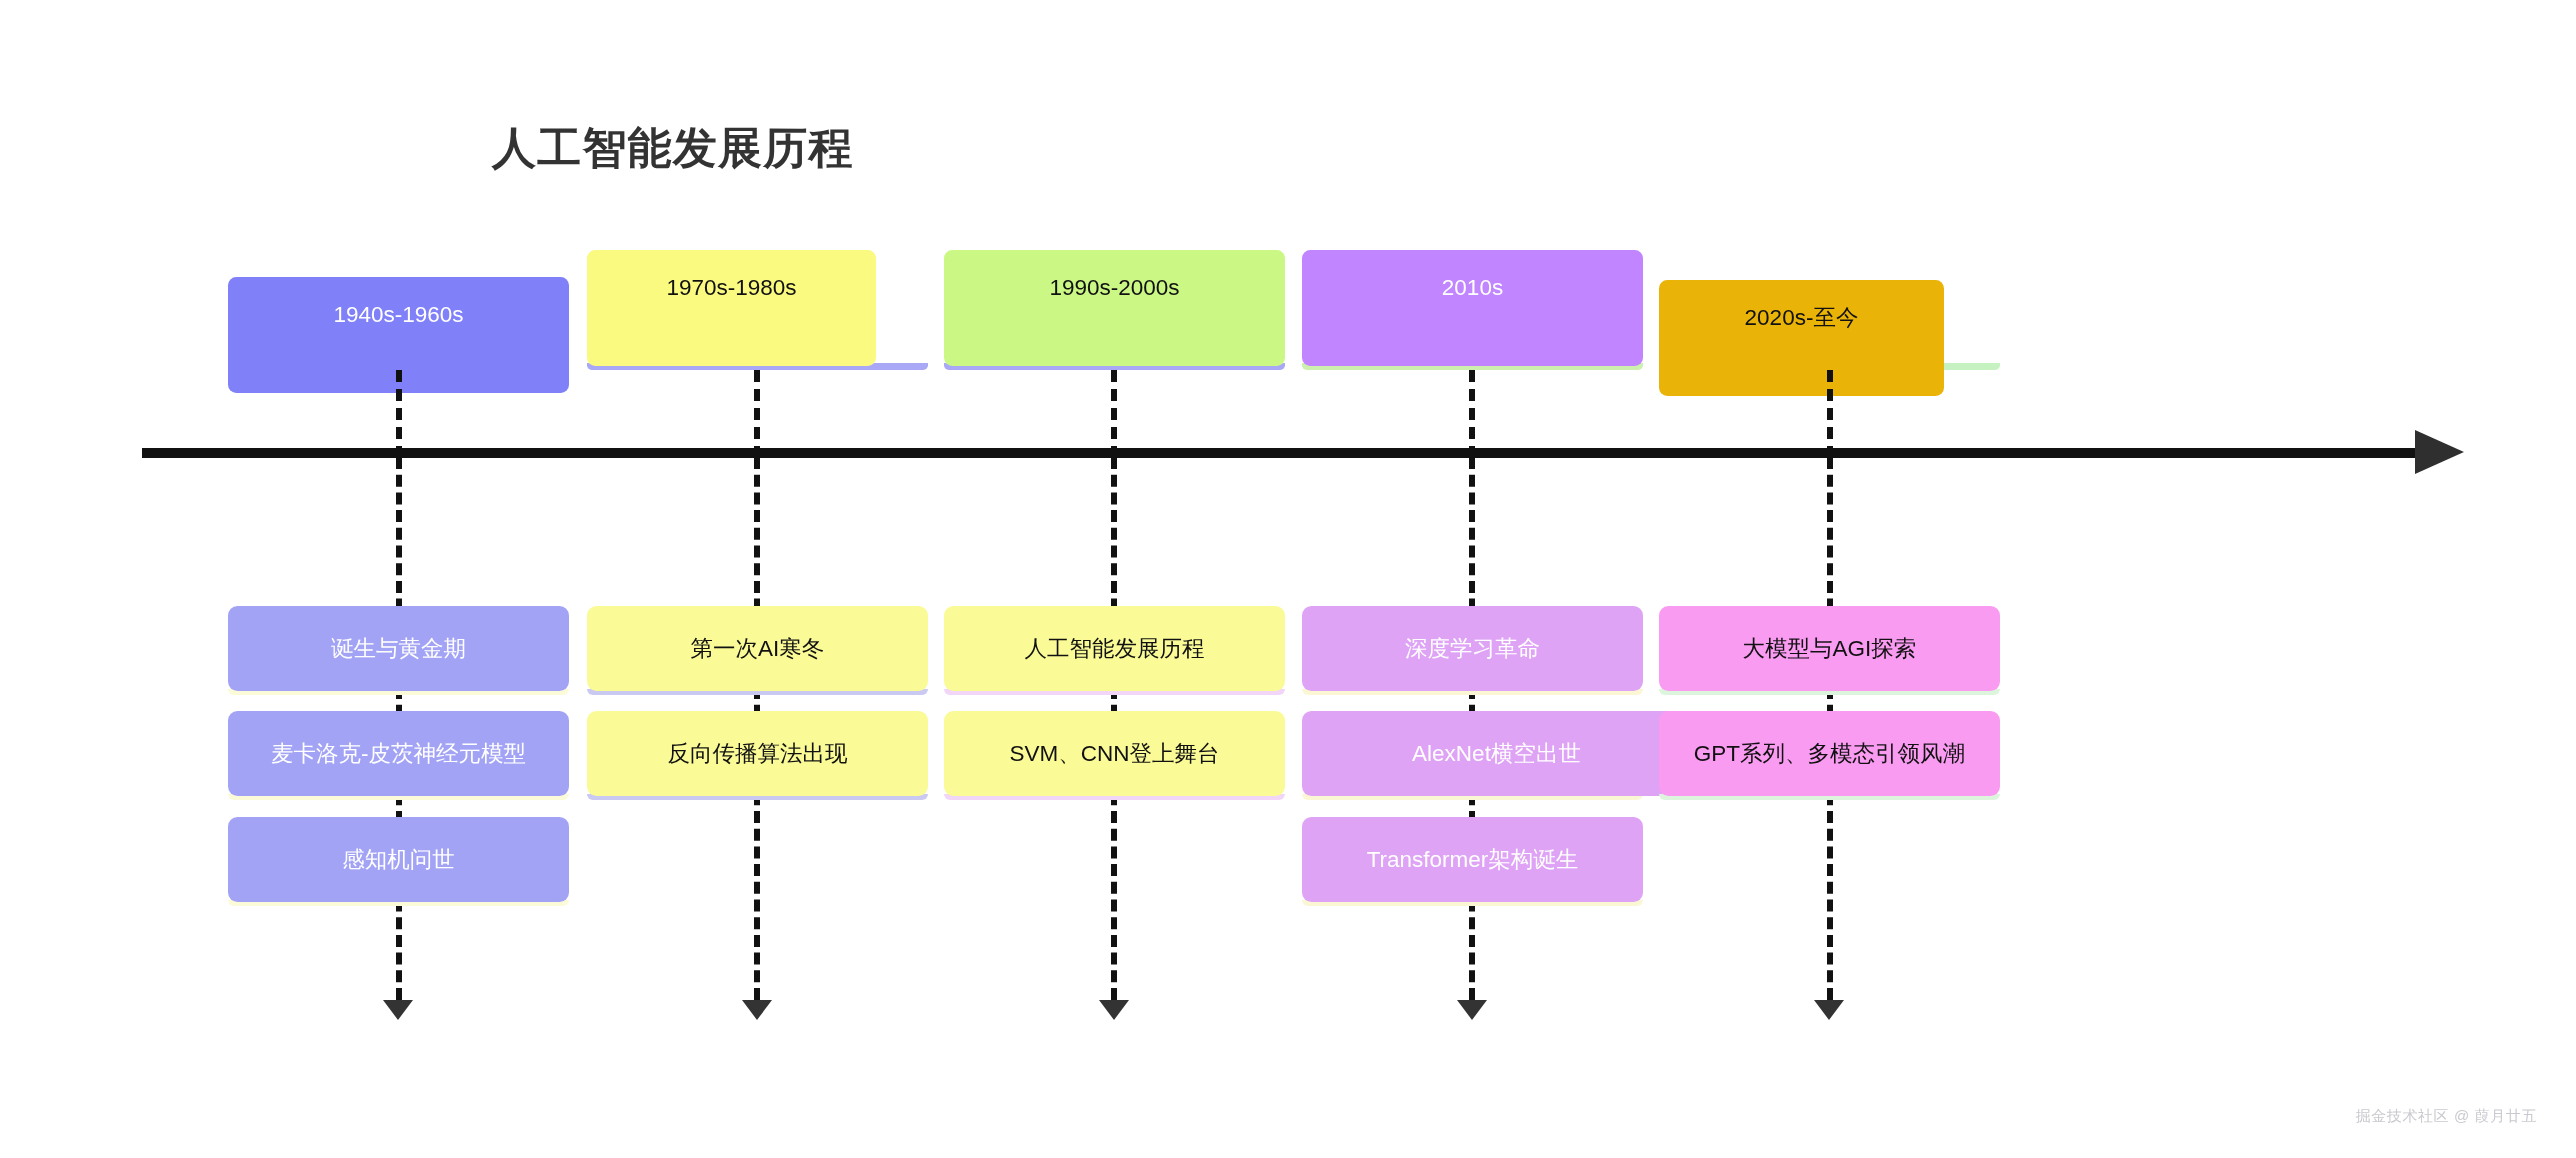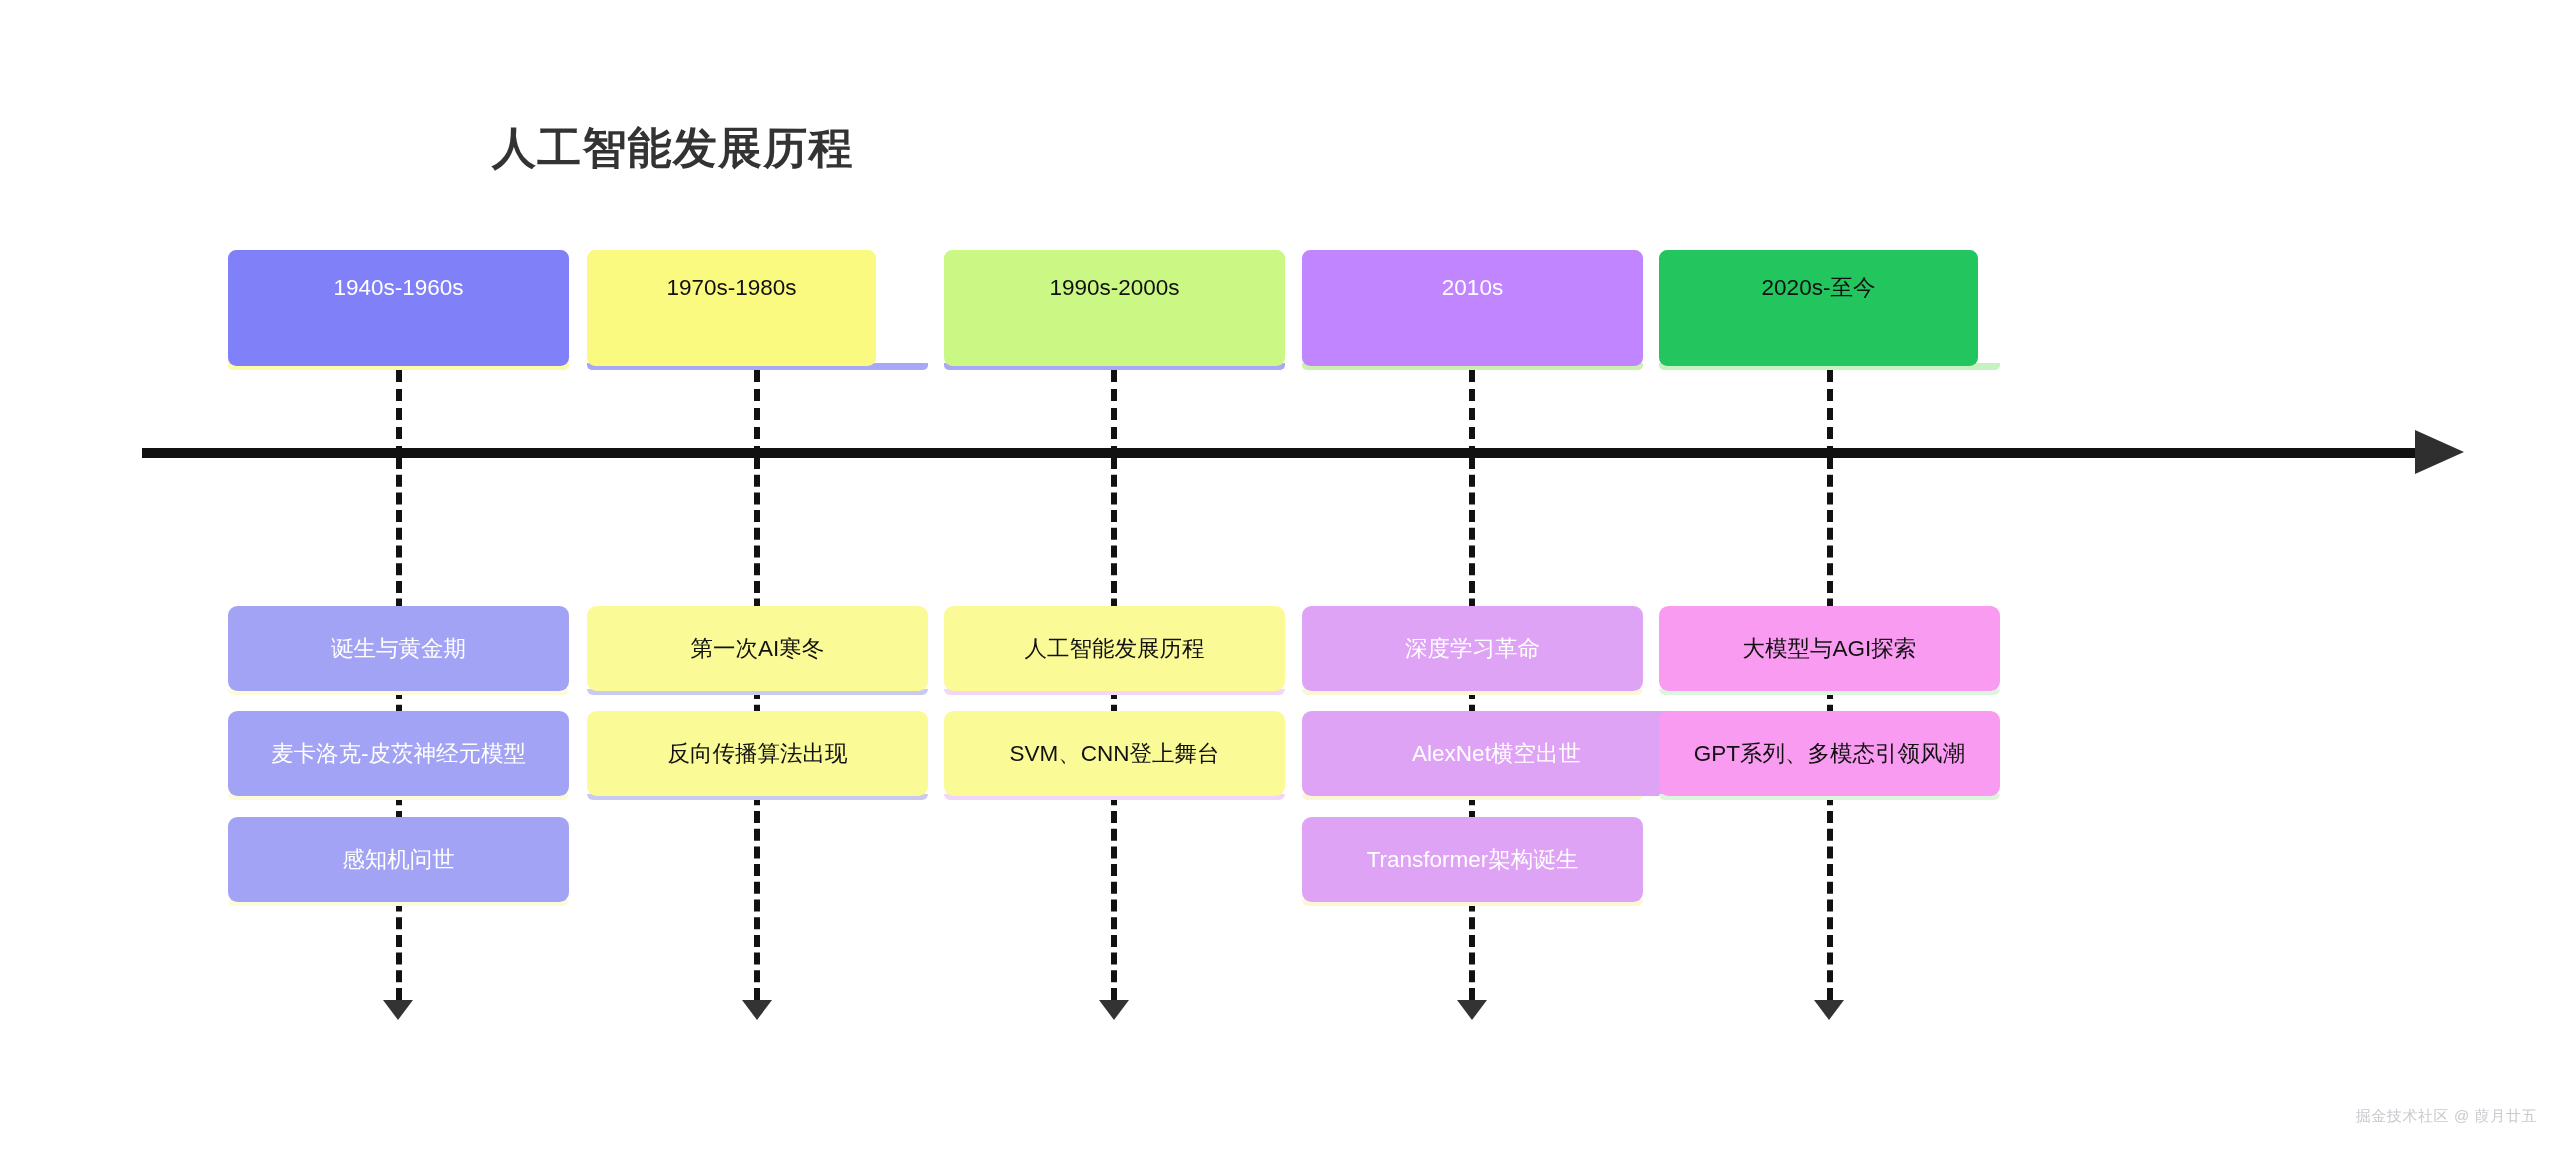--- a/index.html
+++ b/index.html
@@ -110,29 +110,29 @@
 
 <div class="canvas">
 
   <div class="page-title">人工智能发展历程</div>
 
   <div class="axis-line"></div>
   <div class="axis-arrow"></div>
 
   <div id="era-layer">
       <div class="era-shadow" style="left: 228px; width: 341px; background: rgb(251, 251, 168);"></div>
-      <div class="era-box" style="left: 228px; width: 341px; background: rgb(128, 128, 248); color: rgb(255, 255, 255);">1940s-1960s</div>
+      <div class="era-box" style="left: 228px; width: 341px; background: rgb(128, 128, 248); color: rgb(255, 255, 255); margin-top: 27px;">1940s-1960s</div>
       <div class="era-shadow" style="left: 587px; width: 341px; background: rgb(168, 168, 246);"></div>
       <div class="era-box" style="left: 587px; width: 289px; background: rgb(250, 250, 128); color: rgb(17, 17, 17);">1970s-1980s</div>
       <div class="era-shadow" style="left: 944px; width: 341px; background: rgb(168, 168, 246);"></div>
       <div class="era-box" style="left: 944px; width: 341px; background: rgb(203, 248, 132); color: rgb(17, 17, 17);">1990s-2000s</div>
       <div class="era-shadow" style="left: 1302px; width: 341px; background: rgb(205, 240, 174);"></div>
       <div class="era-box" style="left: 1302px; width: 341px; background: rgb(193, 133, 255); color: rgb(255, 255, 255);">2010s</div>
       <div class="era-shadow" style="left: 1659px; width: 341px; background: rgb(198, 242, 194);"></div>
-      <div class="era-box" style="left: 1659px; width: 319px; background: #22c55e; color: rgb(17, 17, 17);">2020s-至今</div>
+      <div class="era-box" style="left: 1659px; width: 285px; background: #eab308; color: rgb(17, 17, 17); margin-top: 30px;">2020s-至今</div>
     </div>
   <div id="connector-layer">
       <div class="dash" style="left: 396px; top: 370px; height: 88px;"></div>
       <div class="dash" style="left: 396px; top: 457px; height: 543px;"></div>
       <div class="dash-arrow" style="left: 383px; top: 1000px;"></div>
       <div class="dash" style="left: 754px; top: 370px; height: 88px;"></div>
       <div class="dash" style="left: 754px; top: 457px; height: 543px;"></div>
       <div class="dash-arrow" style="left: 742px; top: 1000px;"></div>
       <div class="dash" style="left: 1111px; top: 370px; height: 88px;"></div>
       <div class="dash" style="left: 1111px; top: 457px; height: 543px;"></div>

